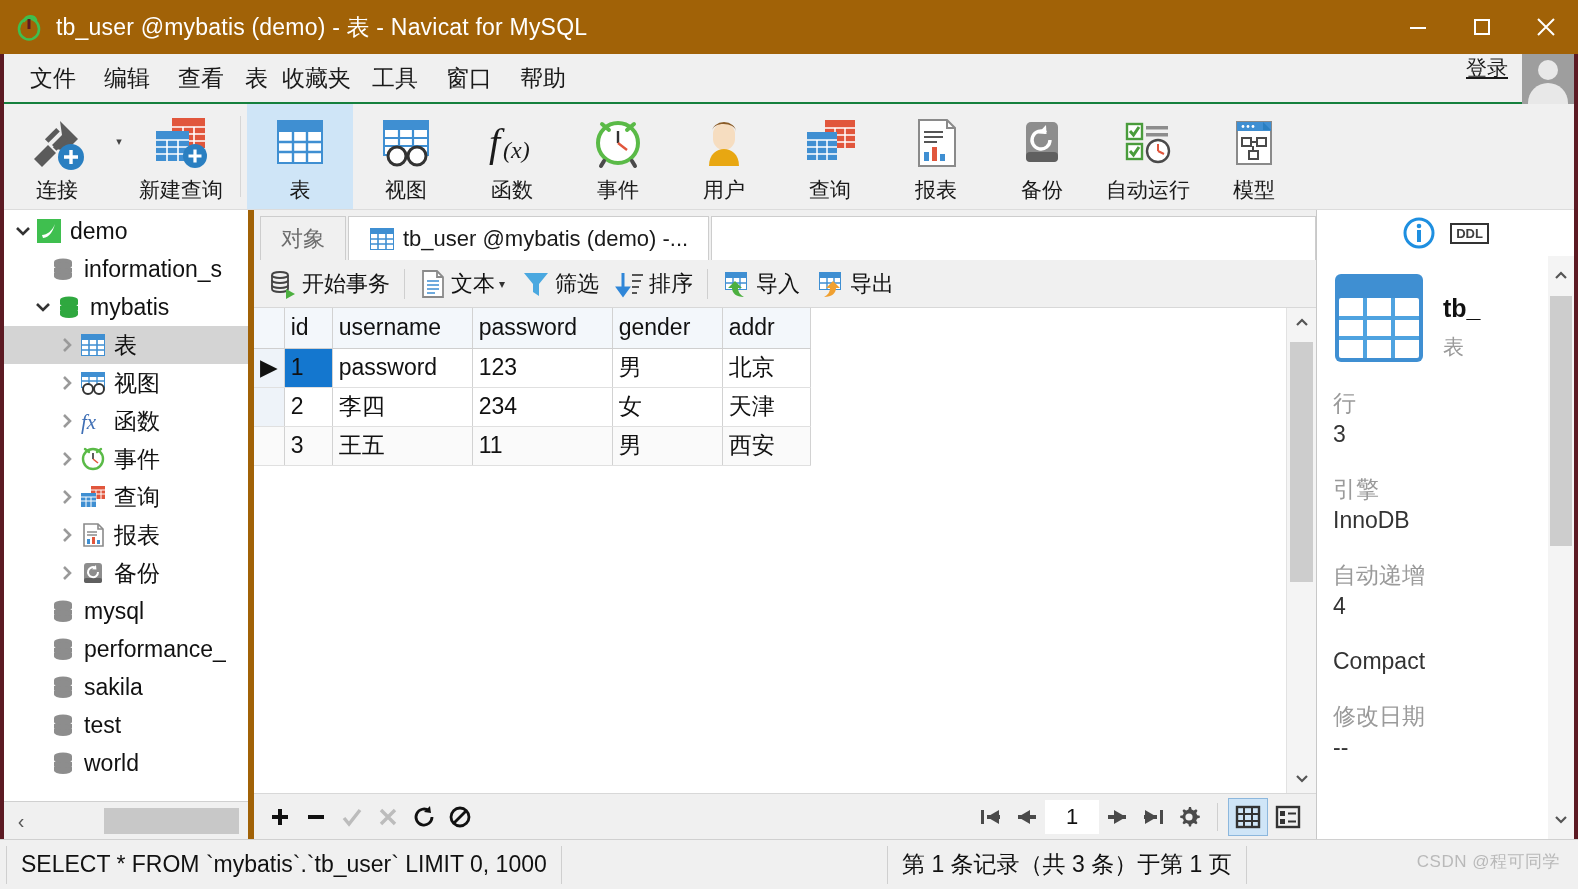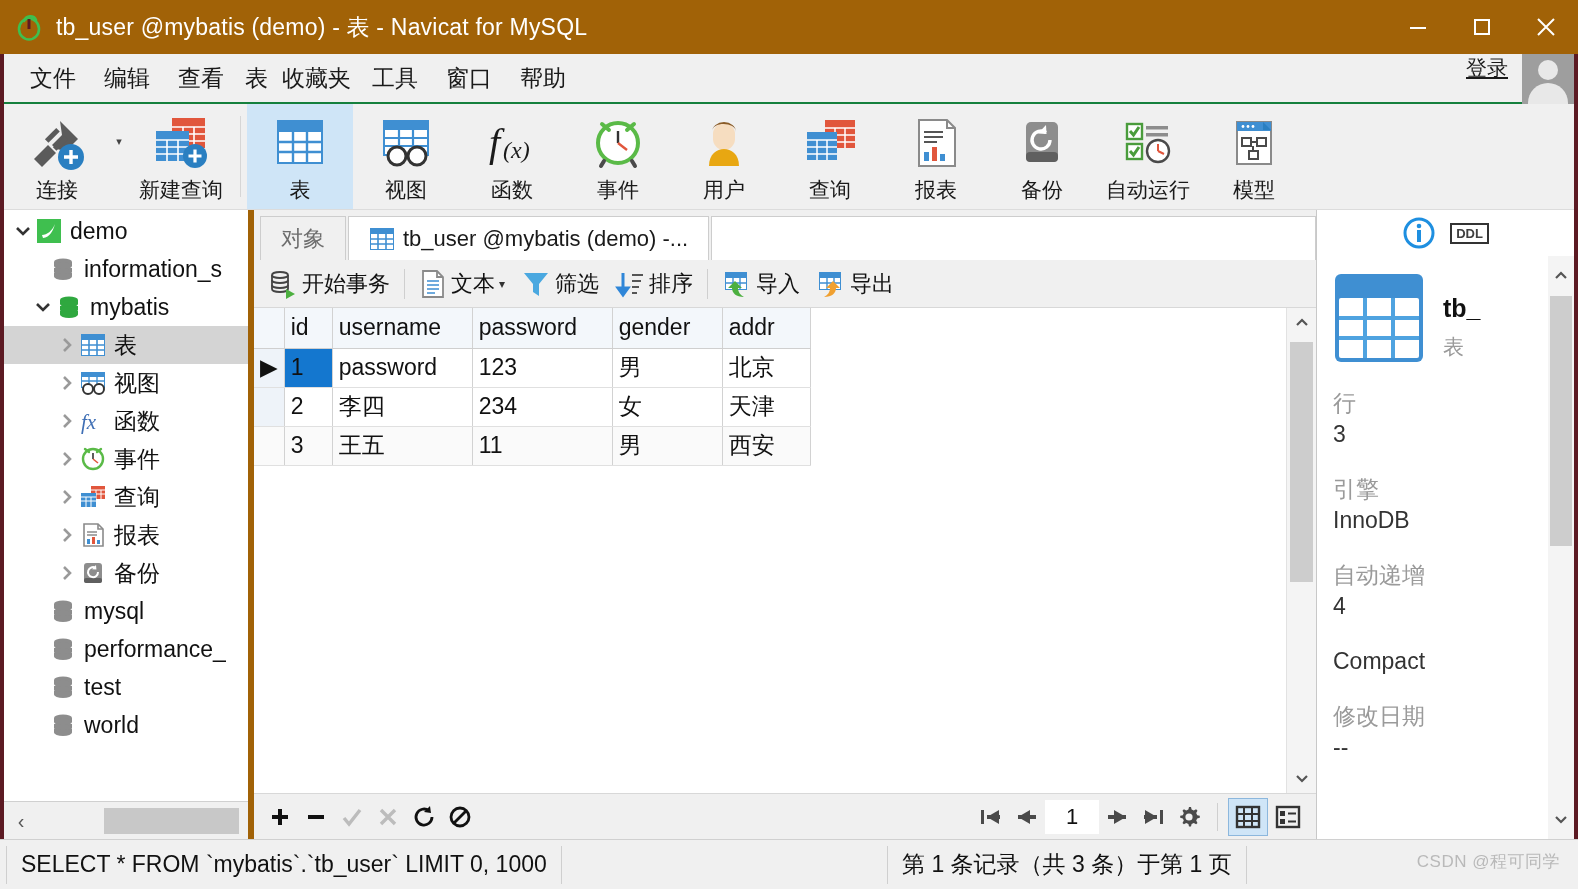--- a/index.html
+++ b/index.html
@@ -652,20 +652,36 @@
                   <rect x="4" y="12" width="18" height="4"></rect>
                   <ellipse cx="13" cy="16" rx="9" ry="3.4"></ellipse>
                   <rect x="4" y="17" width="18" height="3.5"></rect>
                   <ellipse cx="13" cy="20.5" rx="9" ry="3.4"></ellipse>
                 </g>
             </svg>
           </div>
           <div class="t-lbl">performance_</div>
         </div>
 
+        <div class="tree-row" style="padding-left:44px">
+          <div class="t-ico">
+            <svg width="26" height="26" viewBox="0 0 26 26">
+              <g fill="#8d8d8d">
+                  <ellipse cx="13" cy="6" rx="9" ry="3.4"></ellipse>
+                  <rect x="4" y="6" width="18" height="4"></rect>
+                  <ellipse cx="13" cy="10" rx="9" ry="3.4"></ellipse>
+                  <rect x="4" y="12" width="18" height="4"></rect>
+                  <ellipse cx="13" cy="16" rx="9" ry="3.4"></ellipse>
+                  <rect x="4" y="17" width="18" height="3.5"></rect>
+                  <ellipse cx="13" cy="20.5" rx="9" ry="3.4"></ellipse>
+                </g>
+            </svg>
+          </div>
+          <div class="t-lbl">sakila</div>
+        </div>
 
         <div class="tree-row" style="padding-left:44px">
           <div class="t-ico">
             <svg width="26" height="26" viewBox="0 0 26 26">
               <g fill="#8d8d8d">
                   <ellipse cx="13" cy="6" rx="9" ry="3.4"></ellipse>
                   <rect x="4" y="6" width="18" height="4"></rect>
                   <ellipse cx="13" cy="10" rx="9" ry="3.4"></ellipse>
                   <rect x="4" y="12" width="18" height="4"></rect>
                   <ellipse cx="13" cy="16" rx="9" ry="3.4"></ellipse>

